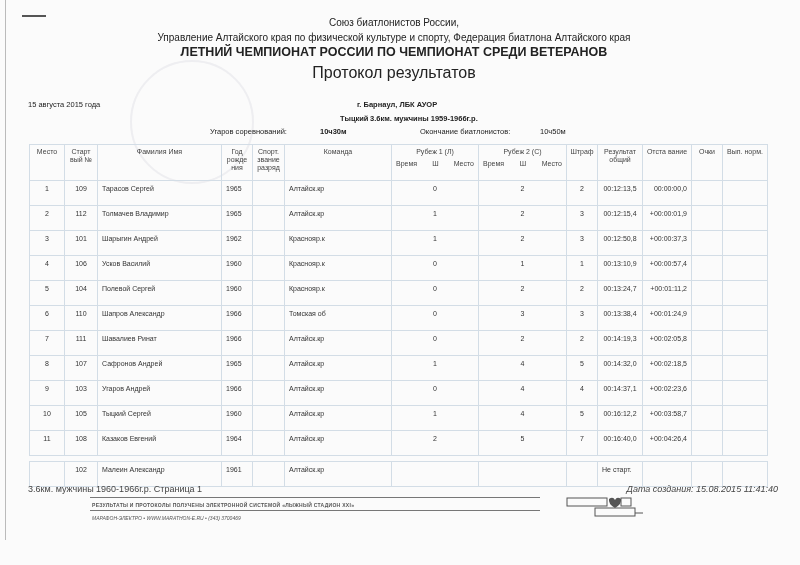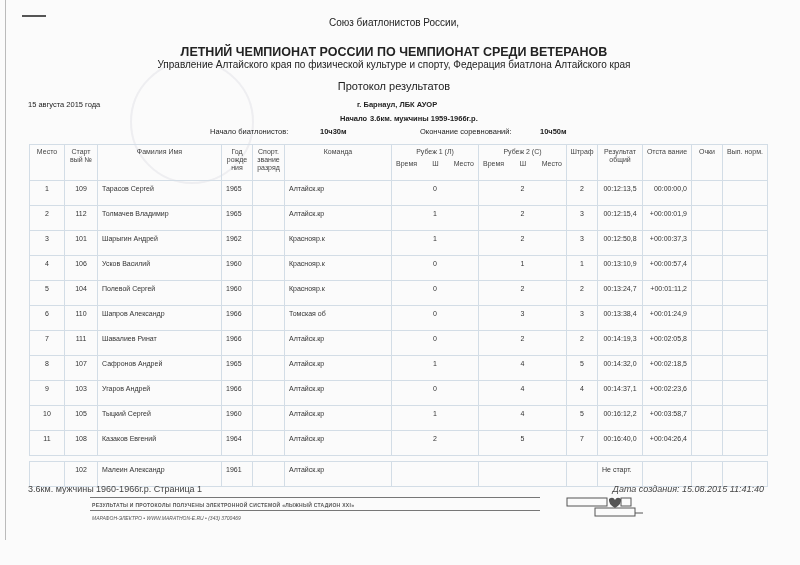--- a/index.html
+++ b/index.html
@@ -7,31 +7,31 @@
     width:800px; height:565px; overflow:hidden;
     background:#fbfbfb;
     font-family:"Liberation Sans", sans-serif;
     color:#222;
     position:relative;
   }
   .page-edge { position:absolute; left:5px; top:0; width:1px; height:540px; background:#bbb; }
   .dash { position:absolute; left:22px; top:15px; width:24px; height:2px; background:#555; }
   .hdr { position:absolute; left:0; width:788px; text-align:center; white-space:nowrap; }
   .h1 { top:17px; font-size:10px; }
-  .h2 { top:32px; font-size:10px;margin-top:27px; }
+  .h2 { top:32px; font-size:10px; }
   .h3 { top:45px; font-size:12.5px; font-weight:bold; }
-  .h4 { top:80px; font-size:11px; }
+  .h4 { top:64px; font-size:16px; }
   .date { position:absolute; left:28px; top:100px; font-size:7.5px; font-weight:normal; }
   .venue { position:absolute; left:357px; top:100px; font-size:7.5px; font-weight:bold; }
   .race-type { position:absolute; left:340px; top:114px; font-size:7.5px; font-weight:bold; }
   .race-name { position:absolute; left:370px; top:114px; font-size:7.5px; font-weight:bold; }
   .start-lbl { position:absolute; left:210px; top:127px; font-size:7.5px; }
   .start-val { position:absolute; left:320px; top:127px; font-size:7.5px; font-weight:bold; }
   .end-lbl { position:absolute; left:420px; top:127px; font-size:7.5px; }
-  .end-val { position:absolute; left:540px; top:127px; font-size:7.5px; font-weight:bold; }
+  .end-val { position:absolute; left:540px; top:127px; font-size:7.5px; font-weight:normal; }
   .stamp { position:absolute; left:130px; top:60px; width:120px; height:120px; border-radius:50%; border:2px solid rgba(200,200,210,0.25); }
 
   table.results {
     position:absolute; left:29px; top:144px;
     border-collapse:collapse; font-size:7px; color:#333;
     table-layout:fixed; width:739px;
   }
   table.results td, table.results th {
     border:1px solid #d3dde6; padding:0; vertical-align:top;
     font-weight:normal;
@@ -39,46 +39,46 @@
   table.results th { color:#444; text-align:center; line-height:8px; padding-top:3px; }
   table.results tr.data td { height:20px; padding-top:4px; }
   .c { text-align:center; }
   .l { text-align:left; padding-left:4px !important; }
   .r { text-align:right; padding-right:4px !important; }
   .b { font-weight:bold; }
   tr.gap td { height:5px !important; border-left:none; border-right:none; padding:0 !important; border-top:1px dashed #ccc; border-bottom:1px dashed #ccc; }
   .sub { display:flex; justify-content:space-between; padding:0 4px; margin-top:4px; }
 
   .footer-left { position:absolute; left:28px; top:484px; font-size:9px; color:#444; }
-  .footer-right { position:absolute; right:36px; top:484px; font-size:9px; font-style:italic; color:#444; }
+  .footer-right { position:absolute; right:22px; top:484px; font-size:9px; font-style:italic; color:#444; }
   .fline1 { position:absolute; left:90px; top:497px; width:450px; height:1px; background:#777; }
   .fline2 { position:absolute; left:90px; top:510px; width:450px; height:1px; background:#777; }
   .ftext1 { position:absolute; left:92px; top:502px; font-size:5px; font-weight:bold; color:#555; letter-spacing:0.3px; }
   .ftext2 { position:absolute; left:92px; top:515px; font-size:5px; font-style:italic; color:#555; }
   .logo { position:absolute; left:565px; top:495px; width:100px; height:24px; }
 </style>
 </head>
 <body>
 
 <div class="page-edge"></div>
 <div class="dash"></div>
 <div class="stamp"></div>
 
 <div class="hdr h1">Союз биатлонистов России,</div>
 <div class="hdr h2">Управление Алтайского края по физической культуре и спорту, Федерация биатлона Алтайского края</div>
 <div class="hdr h3">ЛЕТНИЙ ЧЕМПИОНАТ РОССИИ ПО ЧЕМПИОНАТ СРЕДИ ВЕТЕРАНОВ</div>
 <div class="hdr h4">Протокол результатов</div>
 
 <div class="date">15 августа 2015 года</div>
 <div class="venue">г. Барнаул, ЛБК АУОР</div>
-<div class="race-type">Начало</div>
+<div class="race-type">Тыцкий</div>
 <div class="race-name">3.6км. мужчины 1959-1966г.р.</div>
-<div class="start-lbl">Начало биатлонистов:</div>
+<div class="start-lbl">Угаров соревнований:</div>
 <div class="start-val">10ч30м</div>
-<div class="end-lbl">Окончание соревнований:</div>
+<div class="end-lbl">Окончание биатлонистов:</div>
 <div class="end-val">10ч50м</div>
 
 <table class="results">
   <colgroup>
     <col style="width:35px">
       <col style="width:33px">
       <col style="width:124px">
       <col style="width:31px">
       <col style="width:32px">
       <col style="width:107px">

